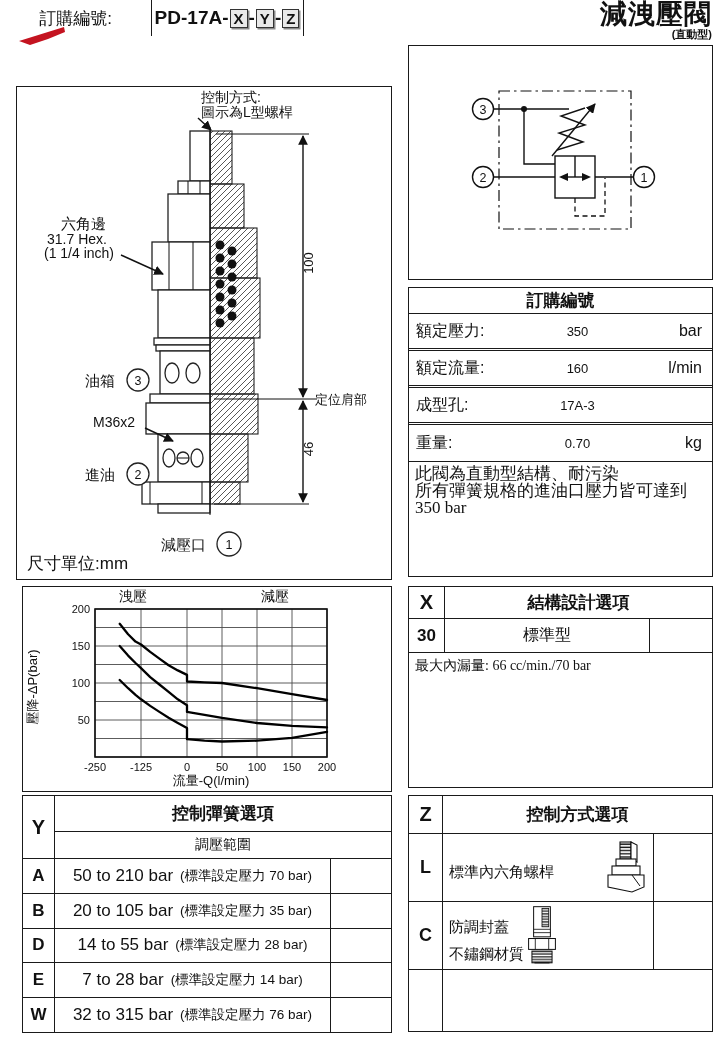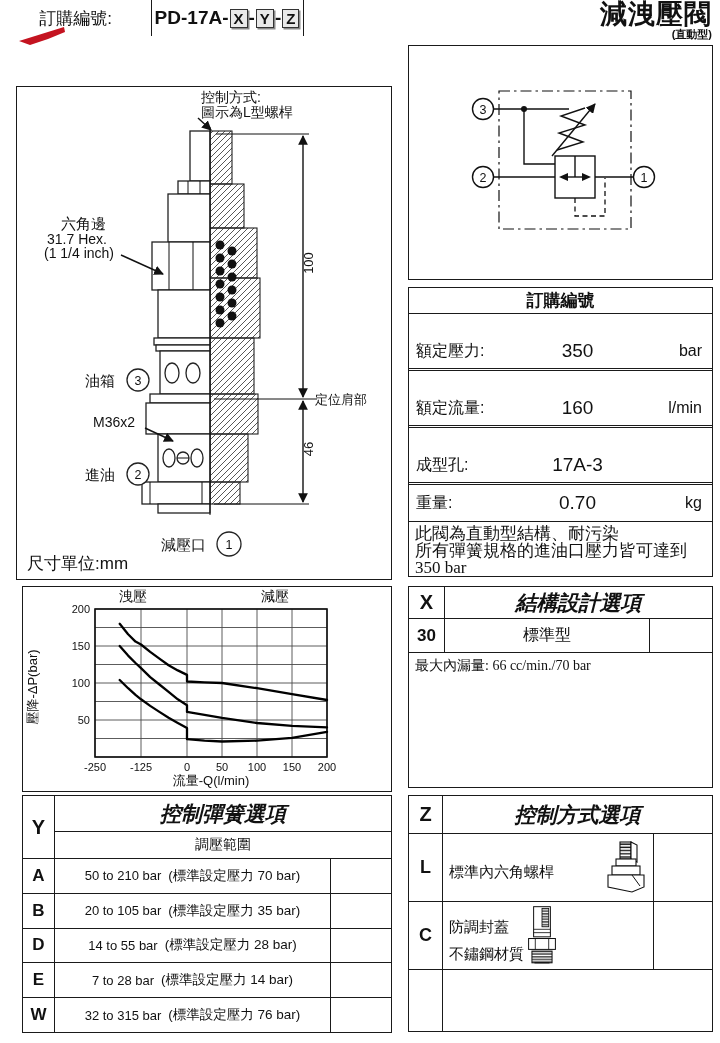--- a/index.html
+++ b/index.html
@@ -22,35 +22,35 @@
            padding:0 3px;margin:0 1px;line-height:17px;}
   
   .bt{border-top:1.7px solid #1a1a1a;}
   .br{border-right:1.7px solid #1a1a1a;} .bb{border-bottom:1.7px solid #1a1a1a;}
   .cc{display:flex;align-items:center;justify-content:center;box-sizing:border-box;}
   .cl{display:flex;align-items:center;box-sizing:border-box;}
   
   #techbox{left:408px;top:287px;width:305px;height:290px;}
   #tech-title{height:26px;border-bottom:1.6px solid #1a1a1a;font-weight:bold;font-size:17px;}
   .trow{height:37px;display:grid;grid-template-columns:112px 1fr 78px;align-items:center;box-sizing:border-box;}
-  .trow.dbl{border-bottom:3px double #1a1a1a;margin-top:20px;}
+  .trow.dbl{border-bottom:3px double #1a1a1a;}
   .trow.sgl{border-bottom:1.6px solid #1a1a1a;}
   .trow .lab{padding-left:7px;font-size:16px;}
-  .trow .val{text-align:center;font-size:19px;}
+  .trow .val{text-align:center;font-size:13px;}
   .trow .unit{font-size:16px;padding-right:10px;text-align:right;}
   .notes{padding:3px 6px;font-family:"Liberation Serif",serif;font-size:17px;line-height:17px;}
   
   #xbox{left:408px;top:586px;width:305px;height:202px;display:grid;
         grid-template-columns:36px 205px 1fr;grid-template-rows:32px 34px 1fr;}
   .hcode{font-weight:bold;font-size:20px;}
-  .htitle{font-weight:bold;font-size:21px;font-style:italic;}
+  .htitle{font-weight:bold;font-size:17px;}
   
   #ybox{left:22px;top:795px;width:370px;height:238px;display:grid;
         grid-template-columns:32px 276px 1fr;grid-template-rows:36px 26px repeat(5,1fr);}
-  .yrange{font-size:13px;text-align:center;}
+  .yrange{font-size:17px;text-align:center;}
   .ynote{font-size:13.5px;margin-left:7px;}
   
   #zbox{left:408px;top:795px;width:305px;height:237px;display:grid;
         grid-template-columns:34px 211px 1fr;grid-template-rows:38px 68px 68px 1fr;}
   .zlabel{font-size:15px;line-height:19px;margin-top:8px;}
   
   #chartbox{left:22px;top:586px;width:370px;height:206px;}
   .grid{stroke:#4a4a4a;stroke-width:0.9;}
   .frame{fill:none;stroke:#111;stroke-width:1.6;}
   .curve{fill:none;stroke:#000;stroke-width:2.3;stroke-linejoin:round;stroke-linecap:round;}

